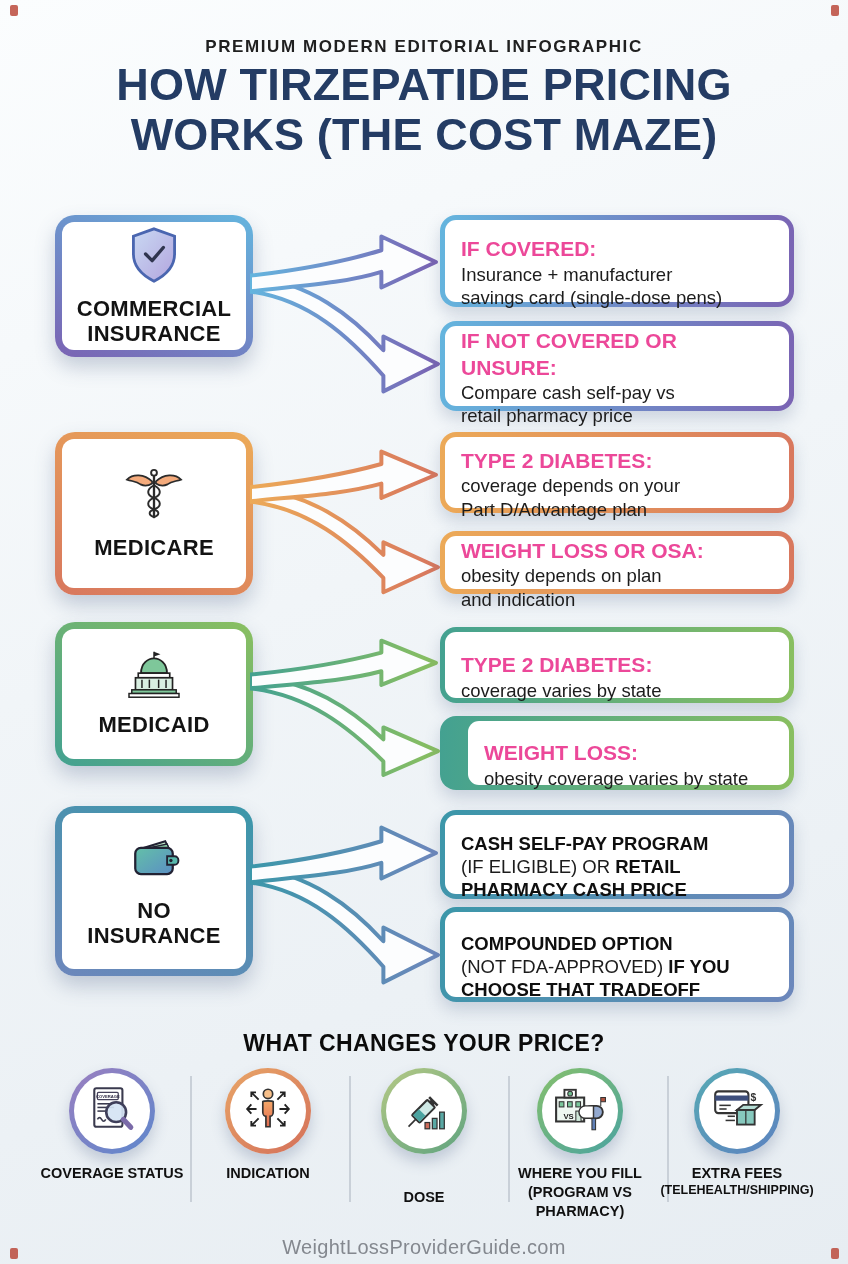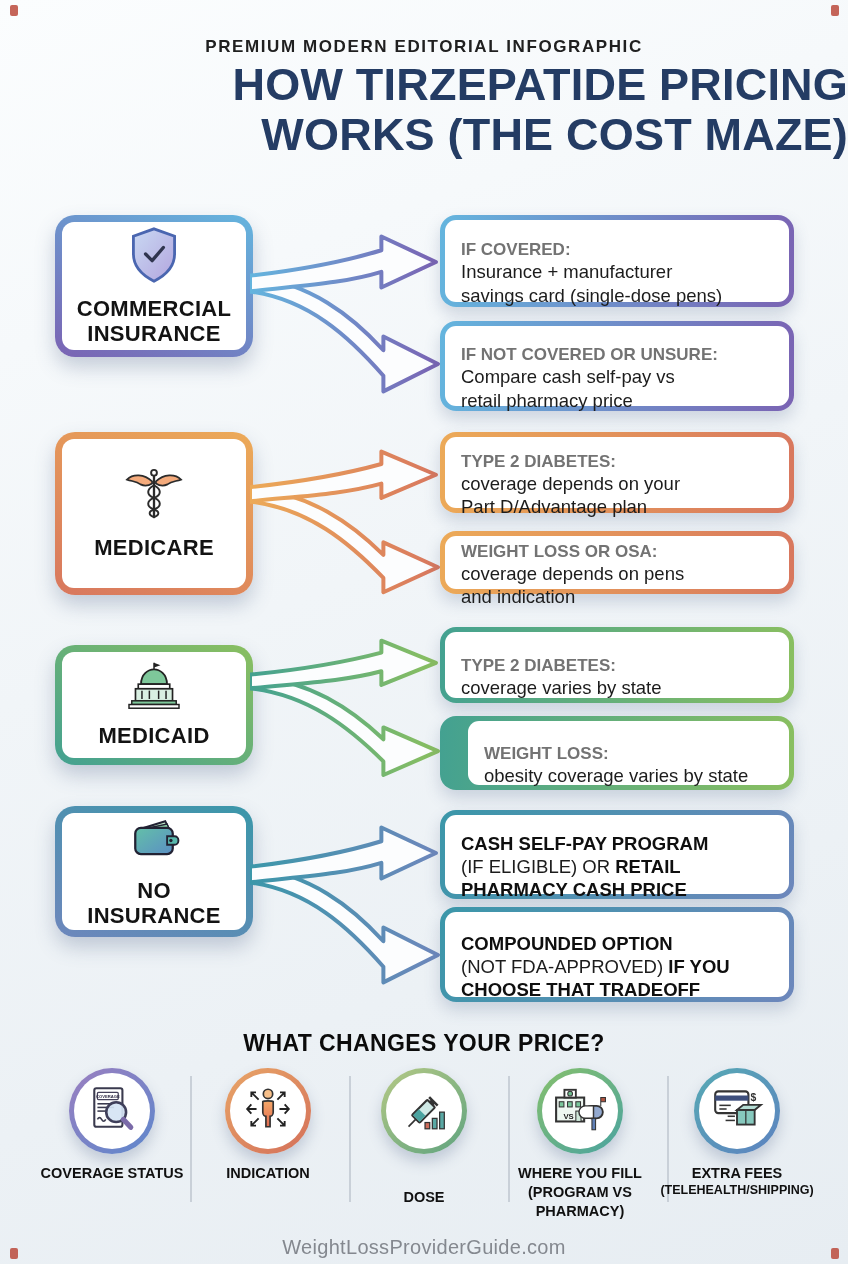--- a/index.html
+++ b/index.html
@@ -9,21 +9,21 @@
     font-family:"Liberation Sans",sans-serif;color:#111;
   }
   
   .corner{position:absolute;width:8px;height:11px;background:#bb4a3c;border-radius:2px;opacity:.85;}
   .corner.tl{left:10px;top:5px}.corner.tr{right:9px;top:5px}
   .corner.bl{left:10px;top:1248px}.corner.br{right:9px;top:1248px}
 
   
   .eyebrow{position:absolute;top:37px;left:0;width:100%;text-align:center;
     font-size:17px;font-weight:600;letter-spacing:1.6px;color:#202020;}
-  .title{position:absolute;top:60px;left:0;width:100%;text-align:right;
+  .title{position:absolute;top:60px;left:0;width:100%;text-align:center;
     font-size:45px;line-height:1.12;font-weight:800;color:#243c64;letter-spacing:.2px;}
 
   
   .row{position:absolute;left:0;width:848px;}
   #row0{top:215px;height:196px}
   #row1{top:432px;height:178px}
   #row2{top:622px;height:170px}
   #row3{top:806px;height:196px}
 
   .leftbox{position:absolute;left:55px;width:198px;border-radius:20px;padding:7px;
@@ -39,21 +39,21 @@
   .arrows svg{width:100%;height:100%;display:block;}
   .arrowshape{fill:#fcfdfe;stroke-width:4;vector-effect:non-scaling-stroke;
     stroke-linejoin:round;stroke-linecap:round;}
 
   .out{position:absolute;left:440px;width:354px;border-radius:16px;padding:5px;
     box-sizing:border-box;background:linear-gradient(95deg,var(--c1),var(--c2));
     box-shadow:0 8px 16px rgba(70,90,130,.22);}
   #row3 .out{background:linear-gradient(120deg,var(--c1),var(--c2));}
   .out .inner{background:#fff;border-radius:11px;height:100%;display:flex;
     flex-direction:column;justify-content:center;padding:4px 16px;box-sizing:border-box;}
-  .out-title{font-weight:800;font-size:17px;line-height:1.26;color:#737373;white-space:pre-line;margin-top:24px;}
+  .out-title{font-weight:800;font-size:21px;line-height:1.26;color:#ec4899;white-space:pre-line;margin-top:24px;}
   .out-body{font-weight:500;font-size:18.5px;line-height:1.26;color:#1c1c1c;white-space:pre-line;}
   .seg-b{font-weight:800;color:#0f0f0f;}
 
   
   .factors-heading{position:absolute;top:1030px;left:0;width:100%;text-align:center;
     font-size:23px;font-weight:800;color:#0b0b0b;letter-spacing:.4px;}
   .factor{position:absolute;top:1068px;width:160px;display:flex;flex-direction:column;align-items:center;}
   .fcircle{width:86px;height:86px;border-radius:50%;padding:5px;box-sizing:border-box;
     background:linear-gradient(140deg,var(--c1),var(--c2));
     box-shadow:0 8px 14px rgba(70,90,130,.25);}
@@ -159,28 +159,28 @@
     <div class="out" style="top:0;height:81px;">
       <div class="inner">
         <div class="out-title">TYPE 2 DIABETES:</div>
         <div class="out-body"><span class="seg-b"></span><span></span><span class="seg-b"></span><span>coverage depends on your
 Part D/Advantage plan</span></div>
       </div>
     </div>
     <div class="out" style="top:99px;height:63px;">
       <div class="inner">
         <div class="out-title">WEIGHT LOSS OR OSA:</div>
-        <div class="out-body"><span class="seg-b"></span><span></span><span class="seg-b"></span><span>coverage depends on pens
+        <div class="out-body"><span class="seg-b"></span><span></span><span class="seg-b"></span><span>obesity depends on plan
 and indication</span></div>
       </div>
     </div>
   </div>
 
   <div class="row" id="row2" style="--c1: #43a191; --c2: #8abf60;">
-    <div class="leftbox" style="top:0;height:120px;margin-top:23px;">
+    <div class="leftbox" style="top:0;height:144px;">
       <div class="inner">
         <span>
           <svg width="60" height="50" viewBox="0 0 64 54">
             <line x1="32" y1="2" x2="32" y2="11" stroke="#222" stroke-width="1.6"></line>
             <path d="M32 2 L39 4.5 L32 7 Z" fill="#222"></path>
             <path d="M18 25 C18 14 26 9 32 9 C38 9 46 14 46 25 Z" fill="#7ec79a" stroke="#222" stroke-width="2"></path>
             <rect x="15" y="25" width="34" height="5" fill="#fff" stroke="#222" stroke-width="1.8"></rect>
             <rect x="12" y="30" width="40" height="13" fill="#d9efe2" stroke="#222" stroke-width="1.8"></rect>
             <line x1="19" y1="32" x2="19" y2="41" stroke="#222" stroke-width="1.6"></line>
             <line x1="27" y1="32" x2="27" y2="41" stroke="#222" stroke-width="1.6"></line>
@@ -213,21 +213,21 @@
     </div>
     <div class="out" style="top:94px;height:74px;padding-left:28px;">
       <div class="inner">
         <div class="out-title">WEIGHT LOSS:</div>
         <div class="out-body"><span class="seg-b"></span><span></span><span class="seg-b"></span><span>obesity coverage varies by state</span></div>
       </div>
     </div>
   </div>
 
   <div class="row" id="row3" style="--c1: #3b97a9; --c2: #6d87bc;">
-    <div class="leftbox" style="top:0;height:131px;">
+    <div class="leftbox" style="top:0;height:170px;">
       <div class="inner">
         <span>
           <svg width="60" height="52" viewBox="0 0 64 54">
             <defs>
                 <linearGradient id="wg" x1="0" y1="0" x2="1" y2="1">
               <stop offset="0" stop-color="#63c0a8"></stop>
                   <stop offset="1" stop-color="#5b8fc4"></stop>
                 </linearGradient>
               </defs>
             <path d="M18 15 L44 7 L48 15 Z" fill="#bfe6c8" stroke="#223" stroke-width="2"></path>

